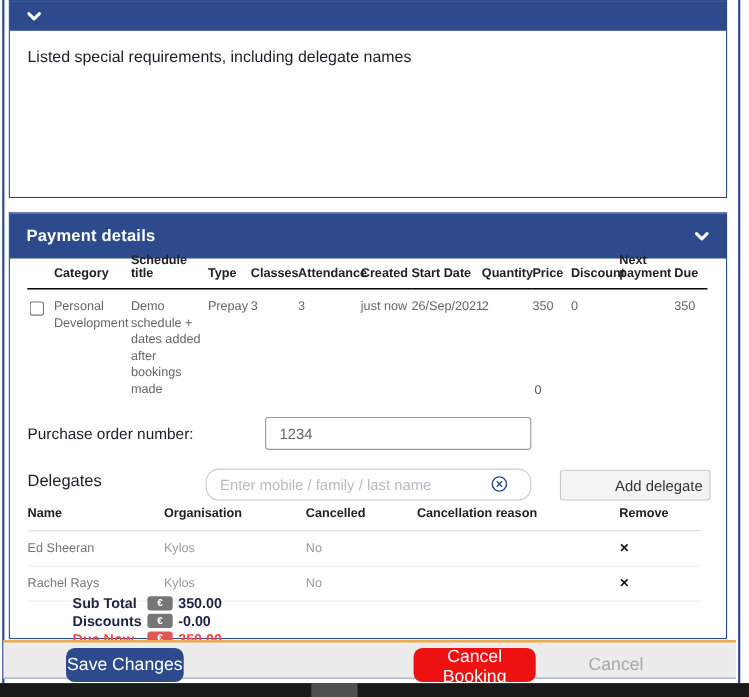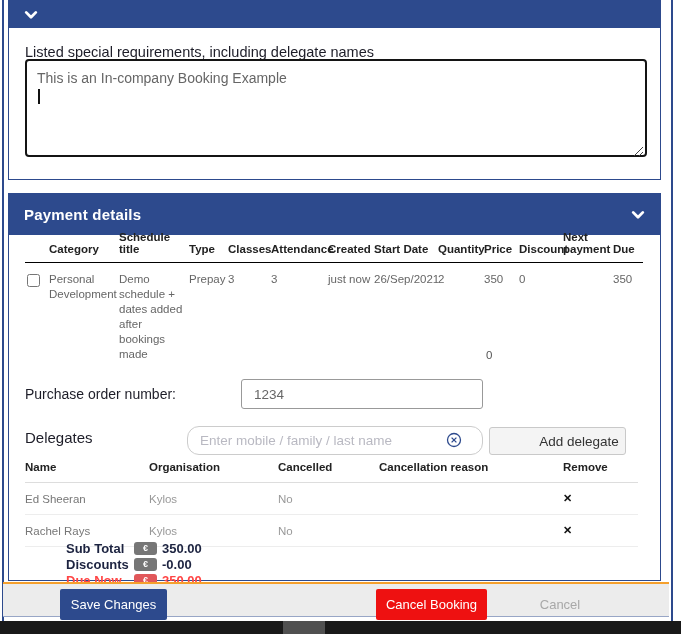--- a/index.html
+++ b/index.html
@@ -58,21 +58,21 @@
   
   .del-label { position: absolute; left: 16px; top: 235px; font-size: 15px; color: #1d1d28; }
   .del-search {
     position: absolute; left: 178px; top: 232px; width: 296px; height: 29px;
     border: 1px solid #ccc; border-radius: 12px; padding: 0 34px 0 12px;
     font-family: "Liberation Sans", sans-serif; font-size: 13.5px; color: #555; outline: none;
   }
   .del-search::placeholder { color: #b9b9c2; }
   .clear-icon { position: absolute; left: 437px; top: 238px; width: 16px; height: 16px; cursor: pointer; }
   .add-del-btn {
-    position: absolute; left: 480px; top: 233px; width: 137px; height: 28px;
+    position: absolute; left: 500px; top: 233px; width: 137px; height: 28px;
     background: #f4f4f4; border: 1px solid #c9c9c9; border-radius: 3px;
     font-family: "Liberation Sans", sans-serif; font-size: 13.5px; color: #333; cursor: pointer; padding-left: 43px;
   }
 
   .del-table { position: absolute; left: 16px; top: 263px; width: 613px; border-collapse: collapse; table-layout: fixed; }
   .del-table th {
     font-size: 11.5px; font-weight: bold; color: #222; text-align: left;
     padding: 4px 0 9px 0; border-bottom: 1px solid #ddd; margin-top: 17px;
   }
   .del-table td { font-size: 11.5px; color: #999; padding: 9px 0; border-bottom: 1px solid #ededed; }
@@ -93,22 +93,22 @@
   .tot-row.due .tot-badge { background: #e1575a; }
 
   
   .footer {
     position: absolute; left: 3px; top: 582px; width: 666px; height: 35px;
     background: #ececec; border-top: 2px solid #f5a02d; border-bottom: 1px solid #98a6c6;
     z-index: 5;
   }
   .fbtn {
     position: absolute; top: 589px; height: 31px; z-index: 6;
-    font-family: "Liberation Sans", sans-serif; font-size: 13px;
-    border: none; border-radius: 2px; cursor: pointer;
+    font-family: "Liberation Sans", sans-serif; font-size: 16px;
+    border: none; border-radius: 8px; cursor: pointer;
   }
   .fbtn-save   { left: 60px;  width: 107px; background: #2d4a8d; color: #fff; }
   .fbtn-trans  { left: 177px; width: 187px; background: #f6f6f6; color: #555; border: 1px solid #ccc; }
   .fbtn-cancelbook { left: 376px; width: 111px; background: #ee1111; color: #fff; }
   .fbtn-cancel { left: 512px; width: 96px; background: transparent; color: #a8a8a8; cursor: default; }
 
   
   .bottom-bar { position: absolute; left: 0; top: 621px; width: 681px; height: 13px; background: #191919; z-index: 7; }
   .bottom-thumb { position: absolute; left: 283px; top: 0; width: 42px; height: 13px; background: #505050; cursor: grab; }
 </style>
@@ -121,29 +121,20 @@
 
   <div class="panel" id="panel-additional">
     <div class="panel-header">
       <span>
         <svg class="chev" viewBox="0 0 16 16">
             <path d="M2.5 5l5.5 5.5L13.5 5" stroke="#ffffff" stroke-width="3.2" fill="none" stroke-linecap="round" stroke-linejoin="round"></path>
           </svg>
       </span>
     </div>
     <div class="notes-label">Listed special requirements, including delegate names</div>
-    <div class="notes-wrap">
-      <textarea class="notes-area" style="">This is an In-company Booking Example</textarea>
-      <div class="caret"></div>
-      <span class="grip">
-        <svg width="11" height="11" viewBox="0 0 11 11">
-            <path d="M10 1L1 10 M10 6L6 10" stroke="#444" stroke-width="1" fill="none"></path>
-          </svg>
-      </span>
-    </div>
   </div>
 
   <div class="panel" id="panel-payment">
     <div class="panel-header">
       <span class="panel-title">Payment details</span>
       <span>
         <svg class="chev" viewBox="0 0 16 16">
             <path d="M2.5 5l5.5 5.5L13.5 5" stroke="#ffffff" stroke-width="3.2" fill="none" stroke-linecap="round" stroke-linejoin="round"></path>
           </svg>
       </span>

